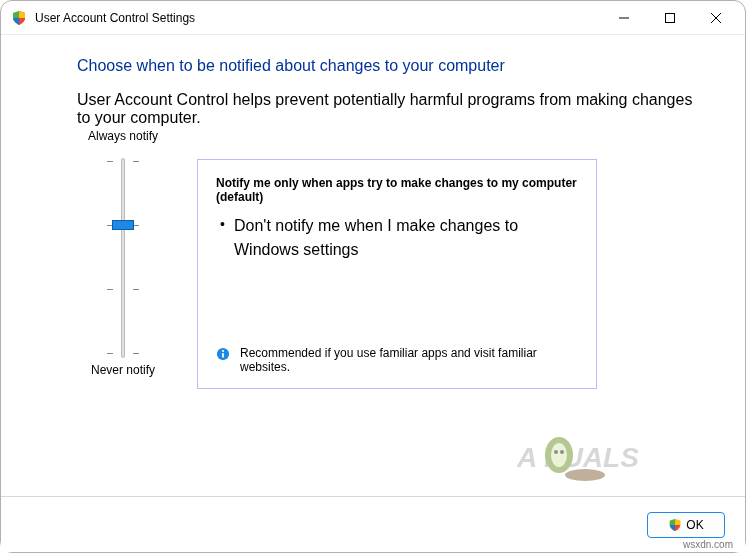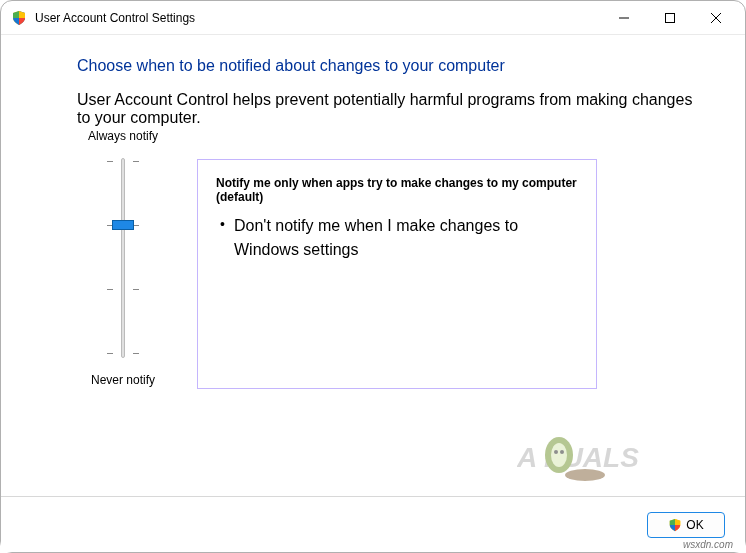--- a/index.html
+++ b/index.html
@@ -10,39 +10,39 @@
     .titlebar .title { flex: 1; font-size: 12px; color: #000; }
     .winbtn { width: 46px; height: 32px; display: flex; align-items: center; justify-content: center; color: #000; }
     .winbtn svg { width: 10px; height: 10px; }
     .content { flex: 1; padding: 22px 40px 0 76px; position: relative; }
     .heading { color: #003399; font-size: 16px; font-weight: 400; margin-bottom: 16px; }
     .desc { font-size: 16px; color: #000; margin-bottom: 2px; }
     .link { font-size: 12px; color: #003399; text-decoration: underline; border: 1px dotted #555; padding: 0 1px; display: inline-block; margin-bottom: 20px; }
     .slider-area { display: flex; align-items: flex-start; gap: 28px; }
     .slider-col { display: flex; flex-direction: column; align-items: center; width: 92px; }
     .slider-label { font-size: 12px; margin-bottom: 10px; text-align: center; }
-    .slider-label.bottom { margin-top: 10px; margin-bottom: 0; }
+    .slider-label.bottom { margin-bottom: 0; }
     .slider-track-wrap { position: relative; height: 210px; width: 60px; display: flex; align-items: center; justify-content: center; }
     .slider-track { position: absolute; width: 4px; height: 200px; background: linear-gradient(to right, #d0d0d0, #f0f0f0, #d0d0d0); border: 1px solid #bbb; border-radius: 2px; left: 28px; top: 5px; }
     .tick { position: absolute; width: 6px; height: 1px; background: #888; }
     .tick.l { left: 14px; } .tick.r { right: 14px; }
     .thumb { position: absolute; width: 22px; height: 10px; background: #1e88e5; border: 1px solid #0b5fa5; left: 19px; }
     .info-box { border: 1px solid #c4b5fd; width: 400px; padding: 16px 18px 14px 18px; min-height: 230px; display: flex; flex-direction: column; position: relative; margin-top: 30px; }
     .info-title { font-weight: 600; font-size: 12px; margin-bottom: 10px; }
     .info-list { list-style: none; padding-left: 18px; }
     .info-list li { position: relative; font-size: 16px; line-height: 1.5; }
     .info-list li::before { content: "\2022"; position: absolute; left: -14px; font-size: 14px; }
     .info-footer { margin-top: auto; display: flex; align-items: flex-start; gap: 10px; font-size: 12px; padding-top: 12px; }
     .info-footer .blue-i { width: 14px; height: 14px; flex-shrink: 0; margin-top: 1px; }
     .footer { height: 56px; border-top: 1px solid #d8d8d8; display: flex; align-items: center; justify-content: flex-end; padding: 16px 20px; gap: 8px; background: #fff; position: relative; }
     .btn { min-width: 78px; height: 26px; border: 1px solid #bbb; border-radius: 4px; background: #fdfdfd; font-size: 12px; display: flex; align-items: center; justify-content: center; gap: 4px; padding: 0 12px; cursor: default; }
     .btn.primary { border-color: #1e88e5; }
     .shield-mini { width: 14px; height: 14px; }
     .watermark { position: absolute; right: 48px; bottom: 64px; opacity: 0.55; pointer-events: none; font-style: italic; }
-    .attrib { position: absolute; right: 12px; bottom: 2px; font-size: 10px; color: #777; font-style: italic; }
+    .attrib { position: absolute; right: 12px; bottom: 2px; font-size: 10px; color: #777; }
   </style>
 </head>
 <body>
 
 <div class="window">
 
   <div class="titlebar">
     <span class="icon">
       <svg viewBox="0 0 16 16">
           <path d="M8 1 L14 3 V8 C14 12 8 15 8 15 C8 15 2 12 2 8 V3 Z" fill="#ffc107"></path>
@@ -93,20 +93,30 @@
           <div class="thumb" style="top:67px"></div>
         </div>
         <div class="slider-label bottom">Never notify</div>
       </div>
 
       <div class="info-box">
         <div class="info-title">Notify me only when apps try to make changes to my computer (default)</div>
         <ul class="info-list">
           <li>Don't notify me when I make changes to Windows settings</li>
         </ul>
+        <div class="info-footer">
+          <span class="blue-i">
+            <svg viewBox="0 0 16 16">
+                <circle cx="8" cy="8" r="7" fill="#1e88e5"></circle>
+                <rect x="7" y="7" width="2" height="5" fill="#fff"></rect>
+                <circle cx="8" cy="4.5" r="1.2" fill="#fff"></circle>
+              </svg>
+          </span>
+          <span>Recommended if you use familiar apps and visit familiar websites.</span>
+        </div>
       </div>
 
     </div>
   </div>
 
   <div class="watermark">
     <svg width="180" height="60" viewBox="0 0 180 60">
       <text x="0" y="42" font-family="Arial Black, Arial" font-size="28" font-weight="900" fill="#b8b8b8">A  PUALS</text>
       <ellipse cx="42" cy="30" rx="14" ry="18" fill="#7a9a3a"></ellipse>
       <ellipse cx="42" cy="30" rx="8" ry="12" fill="#d9e8b8"></ellipse>

